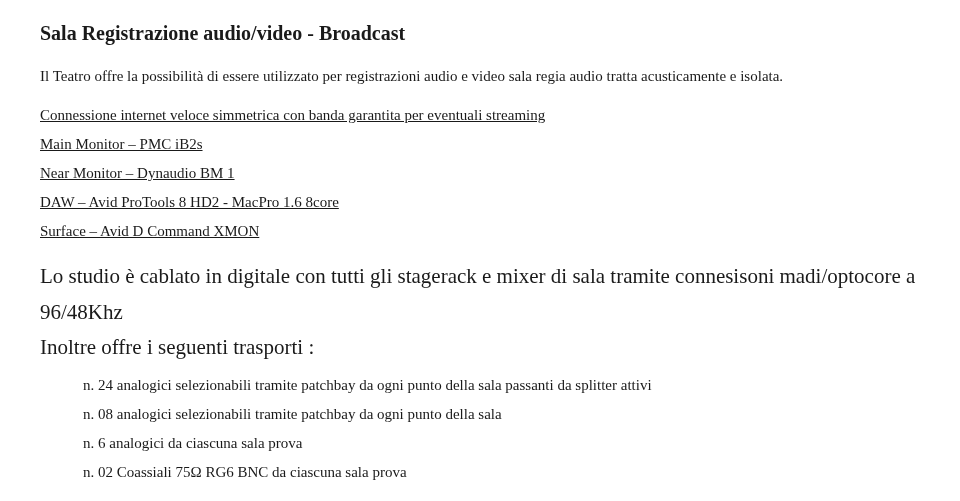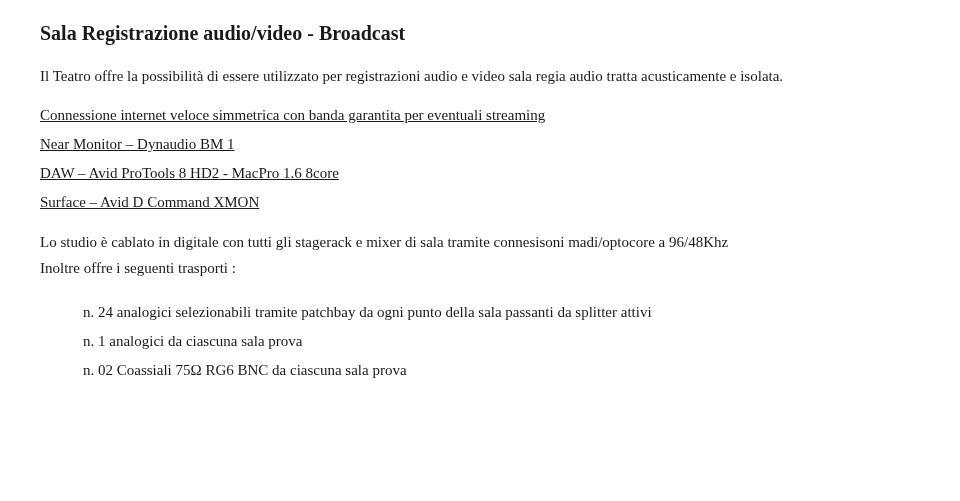--- a/index.html
+++ b/index.html
@@ -29,23 +29,23 @@
     .section {
       font-size: 15px;
       line-height: 1.8;
       margin-bottom: 14px;
     }
     .section p {
       margin-bottom: 2px;
       text-decoration: underline;
     }
     .studio-block {
-      font-size: 15px;
+      font-size: 21px;
       line-height: 1.7;
-      margin-bottom: 18px;
+      margin-bottom: 6px;
     }
     .transport-list {
       font-size: 15px;
       line-height: 1.8;
       margin-left: 0;
     }
     .transport-list p {
       margin-bottom: 2px;
       margin-left: 23px;
     }
@@ -55,27 +55,29 @@
   </style>
 </head>
 <body>
 
 <h1>Sala Registrazione audio/video - Broadcast</h1>
 
 <p class="intro">Il Teatro offre la possibilità di essere utilizzato per registrazioni audio e video sala regia audio tratta acusticamente e isolata.</p>
 
 <div class="section">
   <p>Connessione internet veloce simmetrica con banda garantita per eventuali streaming</p>
+  <p>Main Monitor – PMC iB2s</p>
   <p>Near Monitor – Dynaudio BM 1</p>
   <p>DAW – Avid ProTools 8 HD2 - MacPro 1.6 8core</p>
   <p>Surface – Avid D Command XMON</p>
 </div>
 
 <div class="studio-block">
   <p>Lo studio è cablato in digitale con tutti gli stagerack e mixer di sala tramite connesisoni madi/optocore a 96/48Khz</p>
   <p>Inoltre offre i seguenti trasporti :</p>
 </div>
 
 <div class="transport-list indent">
   <p>n. 24 analogici selezionabili tramite patchbay da ogni punto della sala passanti da splitter attivi</p>
-  <p>n. 1 analogici da ciascuna sala prova</p>
+  <p>n. 08 analogici selezionabili tramite patchbay da ogni punto della sala</p>
+  <p>n. 6 analogici da ciascuna sala prova</p>
   <p>n. 02 Coassiali 75Ω RG6 BNC da ciascuna sala prova</p>
 </div>
 
 </body></html>

